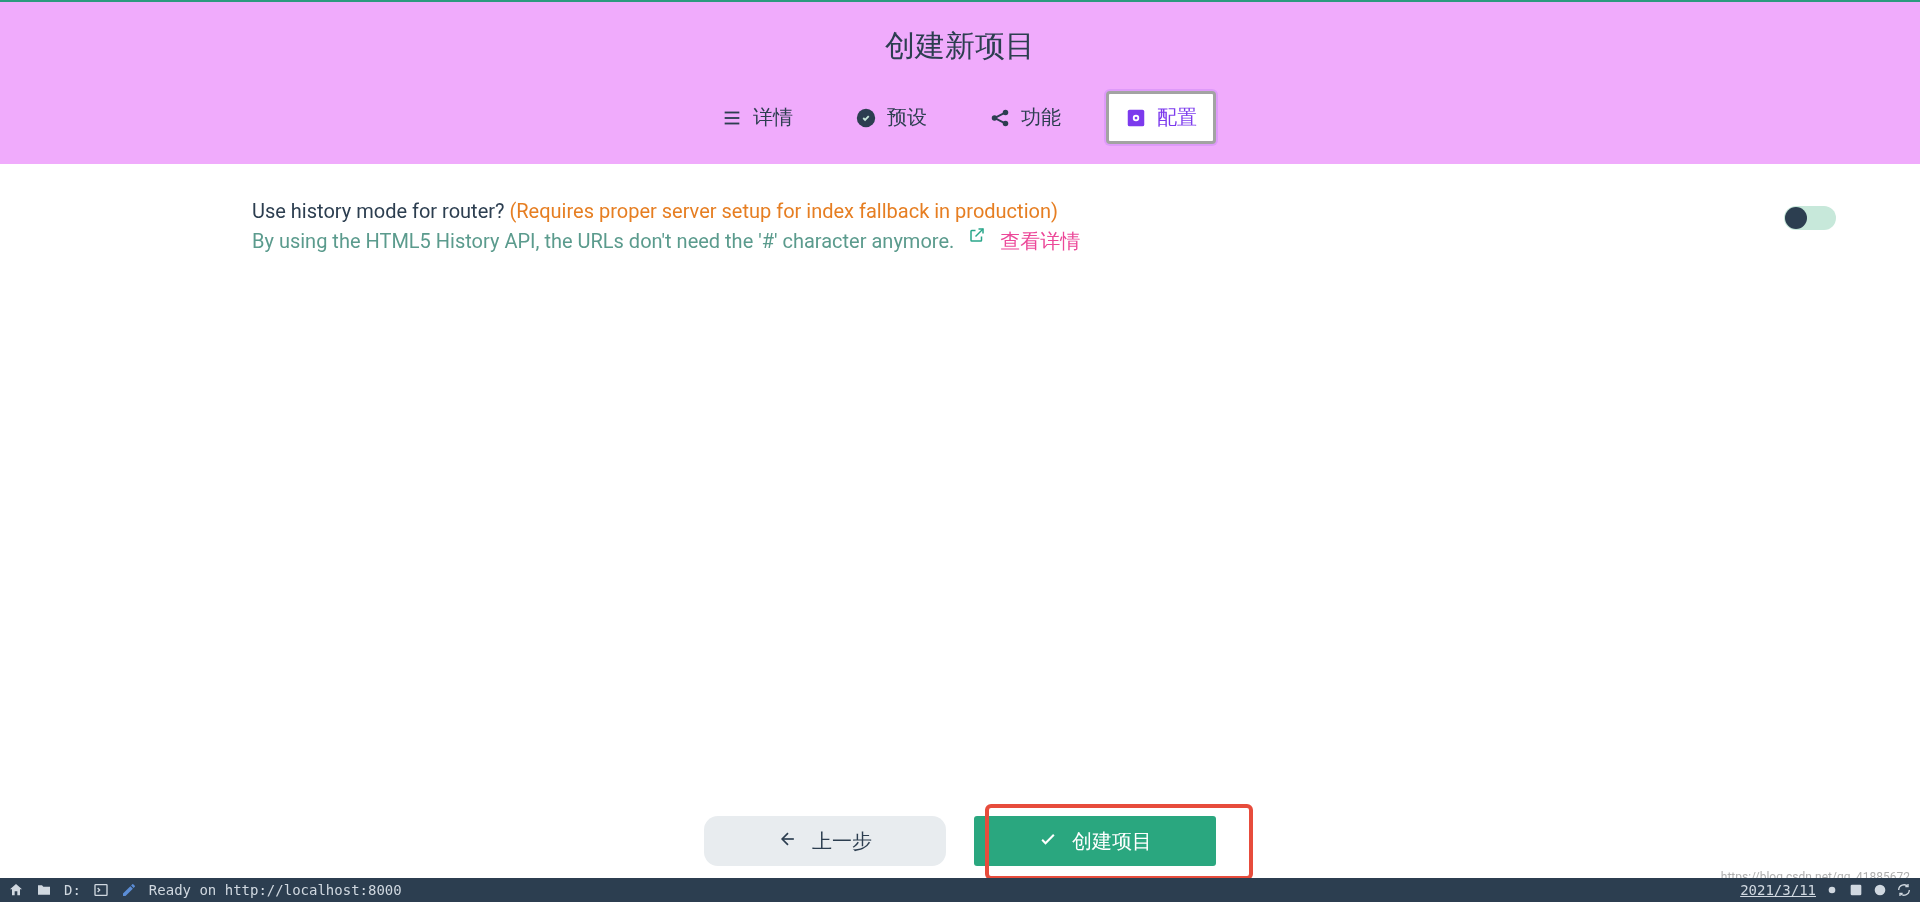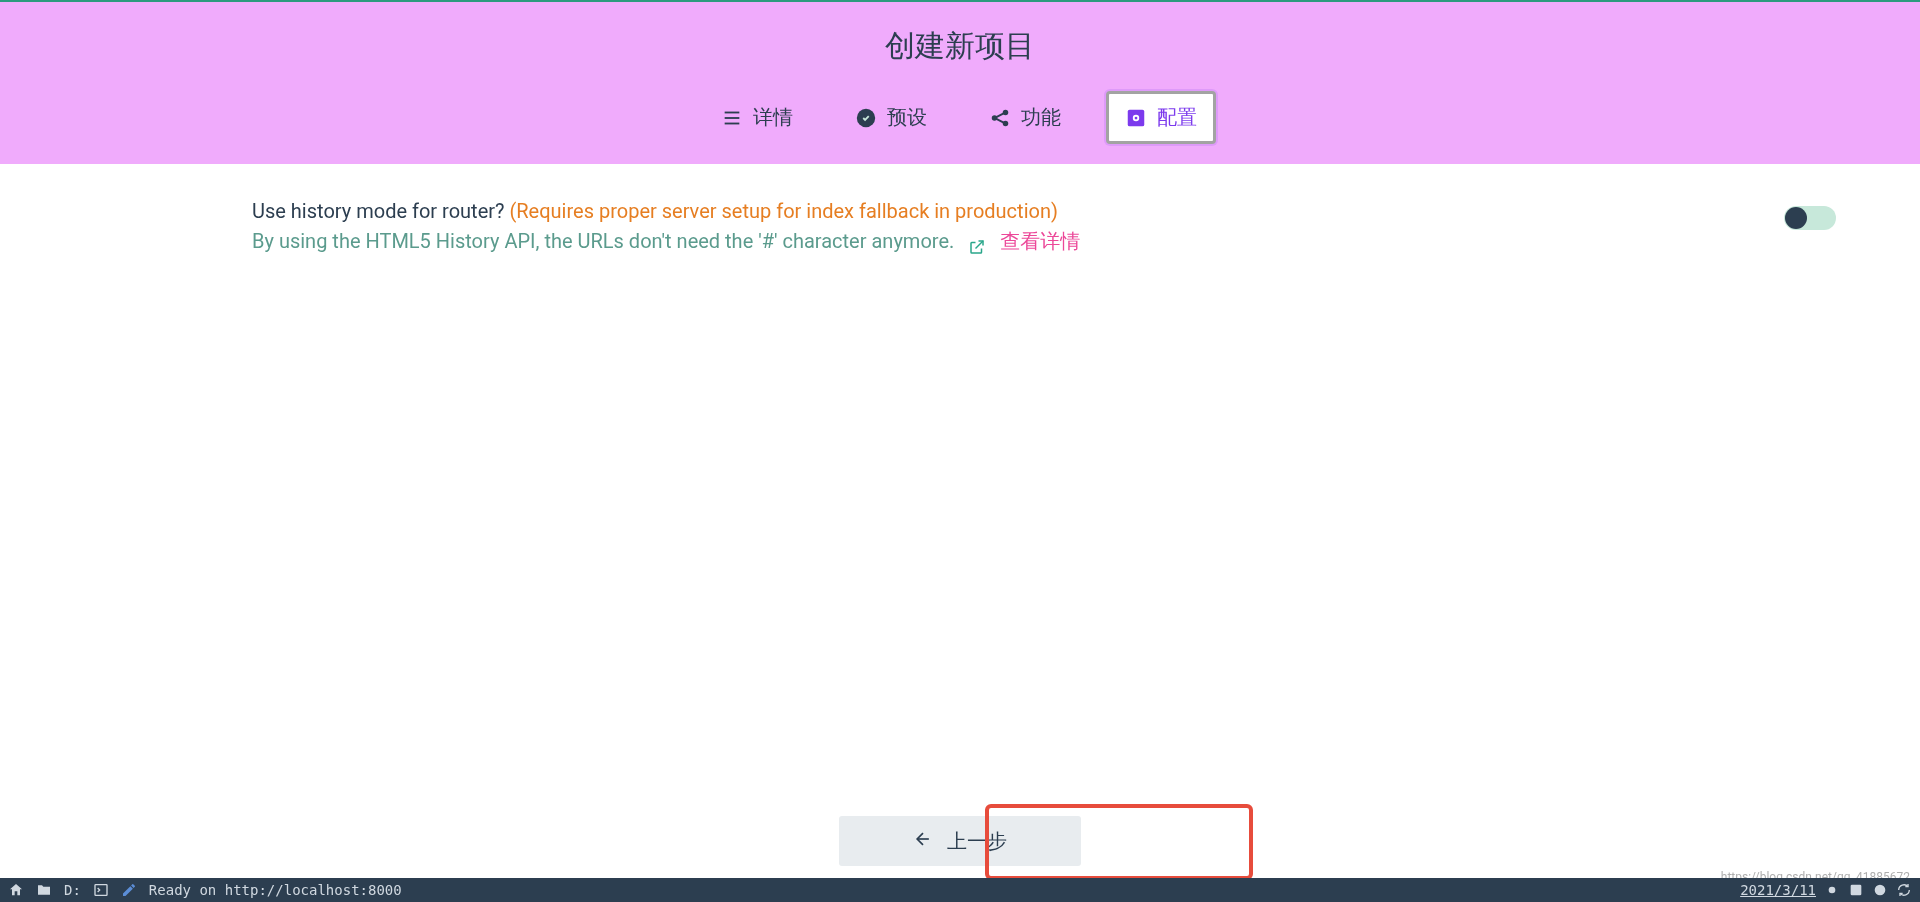--- a/index.html
+++ b/index.html
@@ -74,21 +74,21 @@
     }
     .opt-question {
       color: #2c3e50;
     }
     .opt-warning {
       color: #e67e22;
     }
     .opt-desc {
       color: #5b9b8d;
       display: flex;
-      align-items: flex-end;
+      align-items: flex-start;
       gap: 14px;
       flex-wrap: wrap;
     }
     .ext-link-icon {
       display: inline-flex;
       width: 18px;
       height: 18px;
     }
     .details-link {
       color: #ec4899;
@@ -129,20 +129,21 @@
       width: 242px;
       height: 50px;
       border: none;
       border-radius: 3px;
       font-size: 20px;
       cursor: pointer;
     }
     .btn-prev {
       background: #e8ecef;
       color: #2c3e50;
+      border-radius: 14px;
     }
     .btn-create {
       background: #2aa77f;
       color: #ffffff;
     }
     .highlight-box {
       position: absolute;
       border: 4px solid #e74c3c;
       border-radius: 6px;
       pointer-events: none;
@@ -279,20 +280,28 @@
 <div class="footer-buttons">
   <button class="btn btn-prev">
     <span>
       <svg width="20" height="20" viewBox="0 0 24 24" fill="none" stroke="#2c3e50" stroke-width="2">
           <path d="M19 12H5"></path>
           <path d="M12 5l-7 7 7 7"></path>
         </svg>
     </span>
     <span>上一步</span>
   </button>
+  <button class="btn btn-create">
+    <span>
+      <svg width="20" height="20" viewBox="0 0 24 24" fill="none" stroke="#ffffff" stroke-width="2.5">
+          <path d="M5 13l4 4L19 7"></path>
+        </svg>
+    </span>
+    <span>创建项目</span>
+  </button>
 </div>
 
 <div class="highlight-box highlight-create"></div>
 
 <div class="watermark">https://blog.csdn.net/qq_41885672</div>
 
 <div class="taskbar">
   <div class="taskbar-left">
     <span class="taskbar-icon">
       <svg viewBox="0 0 24 24" fill="#d0d8e0">

